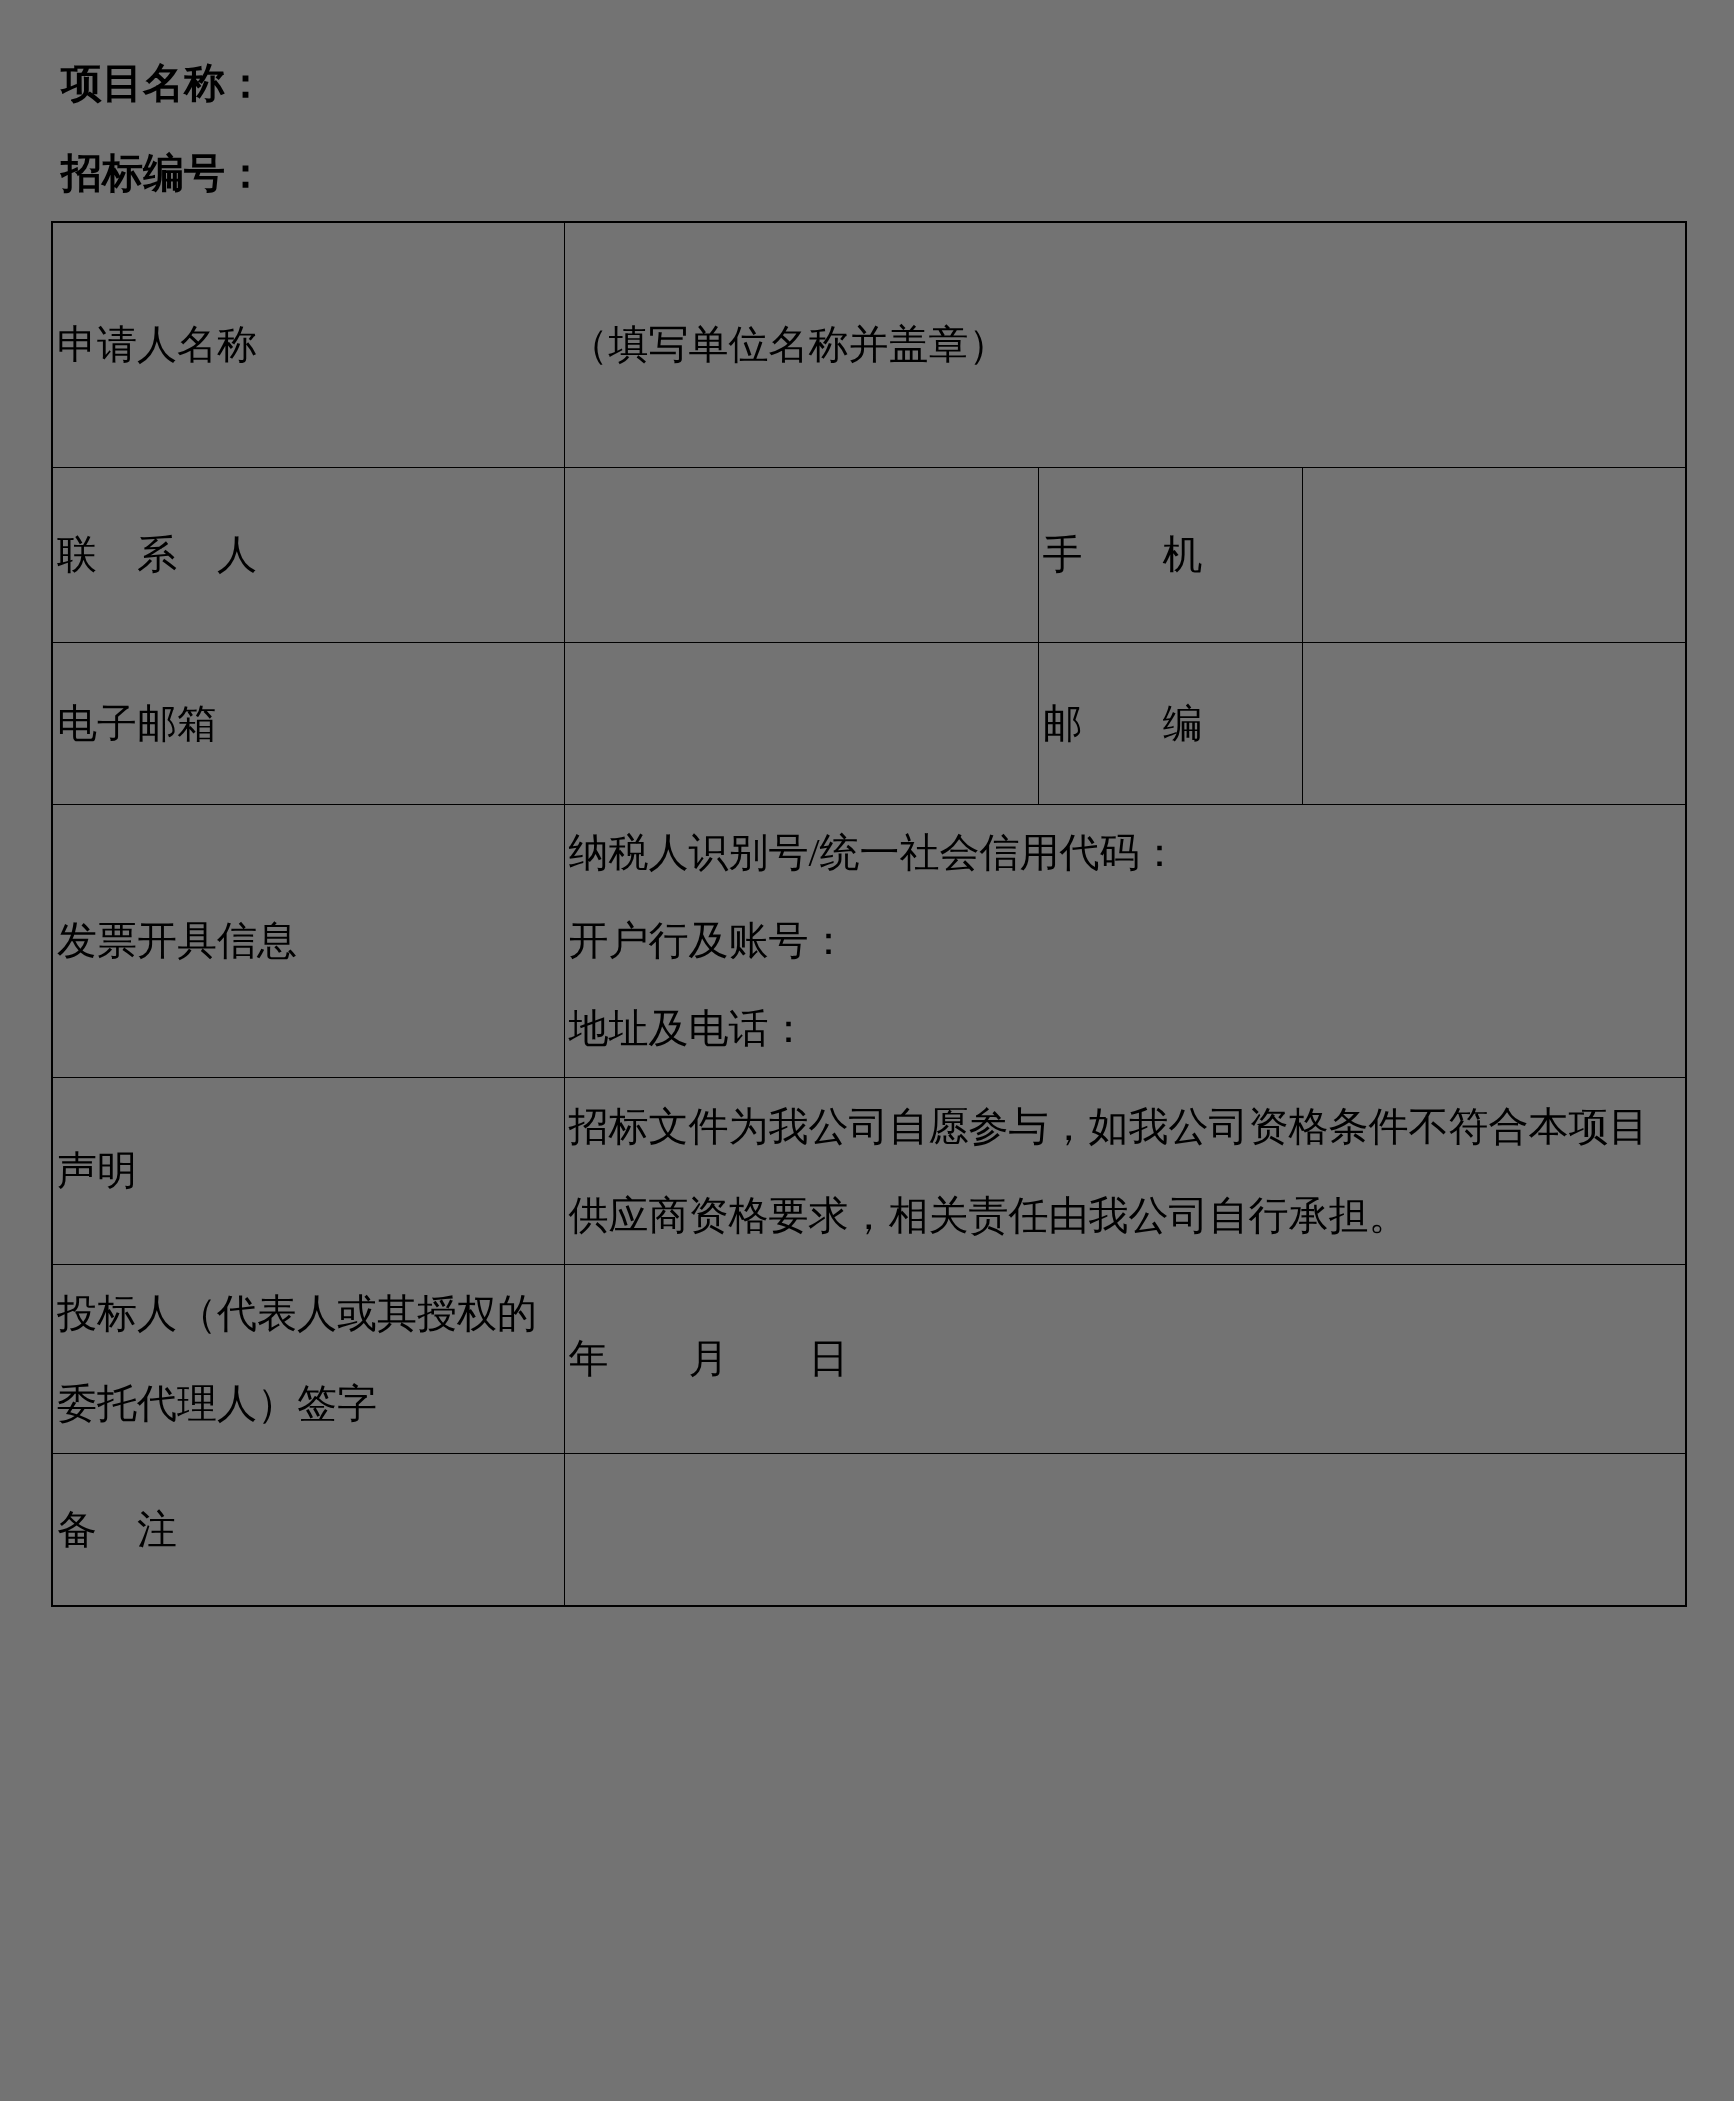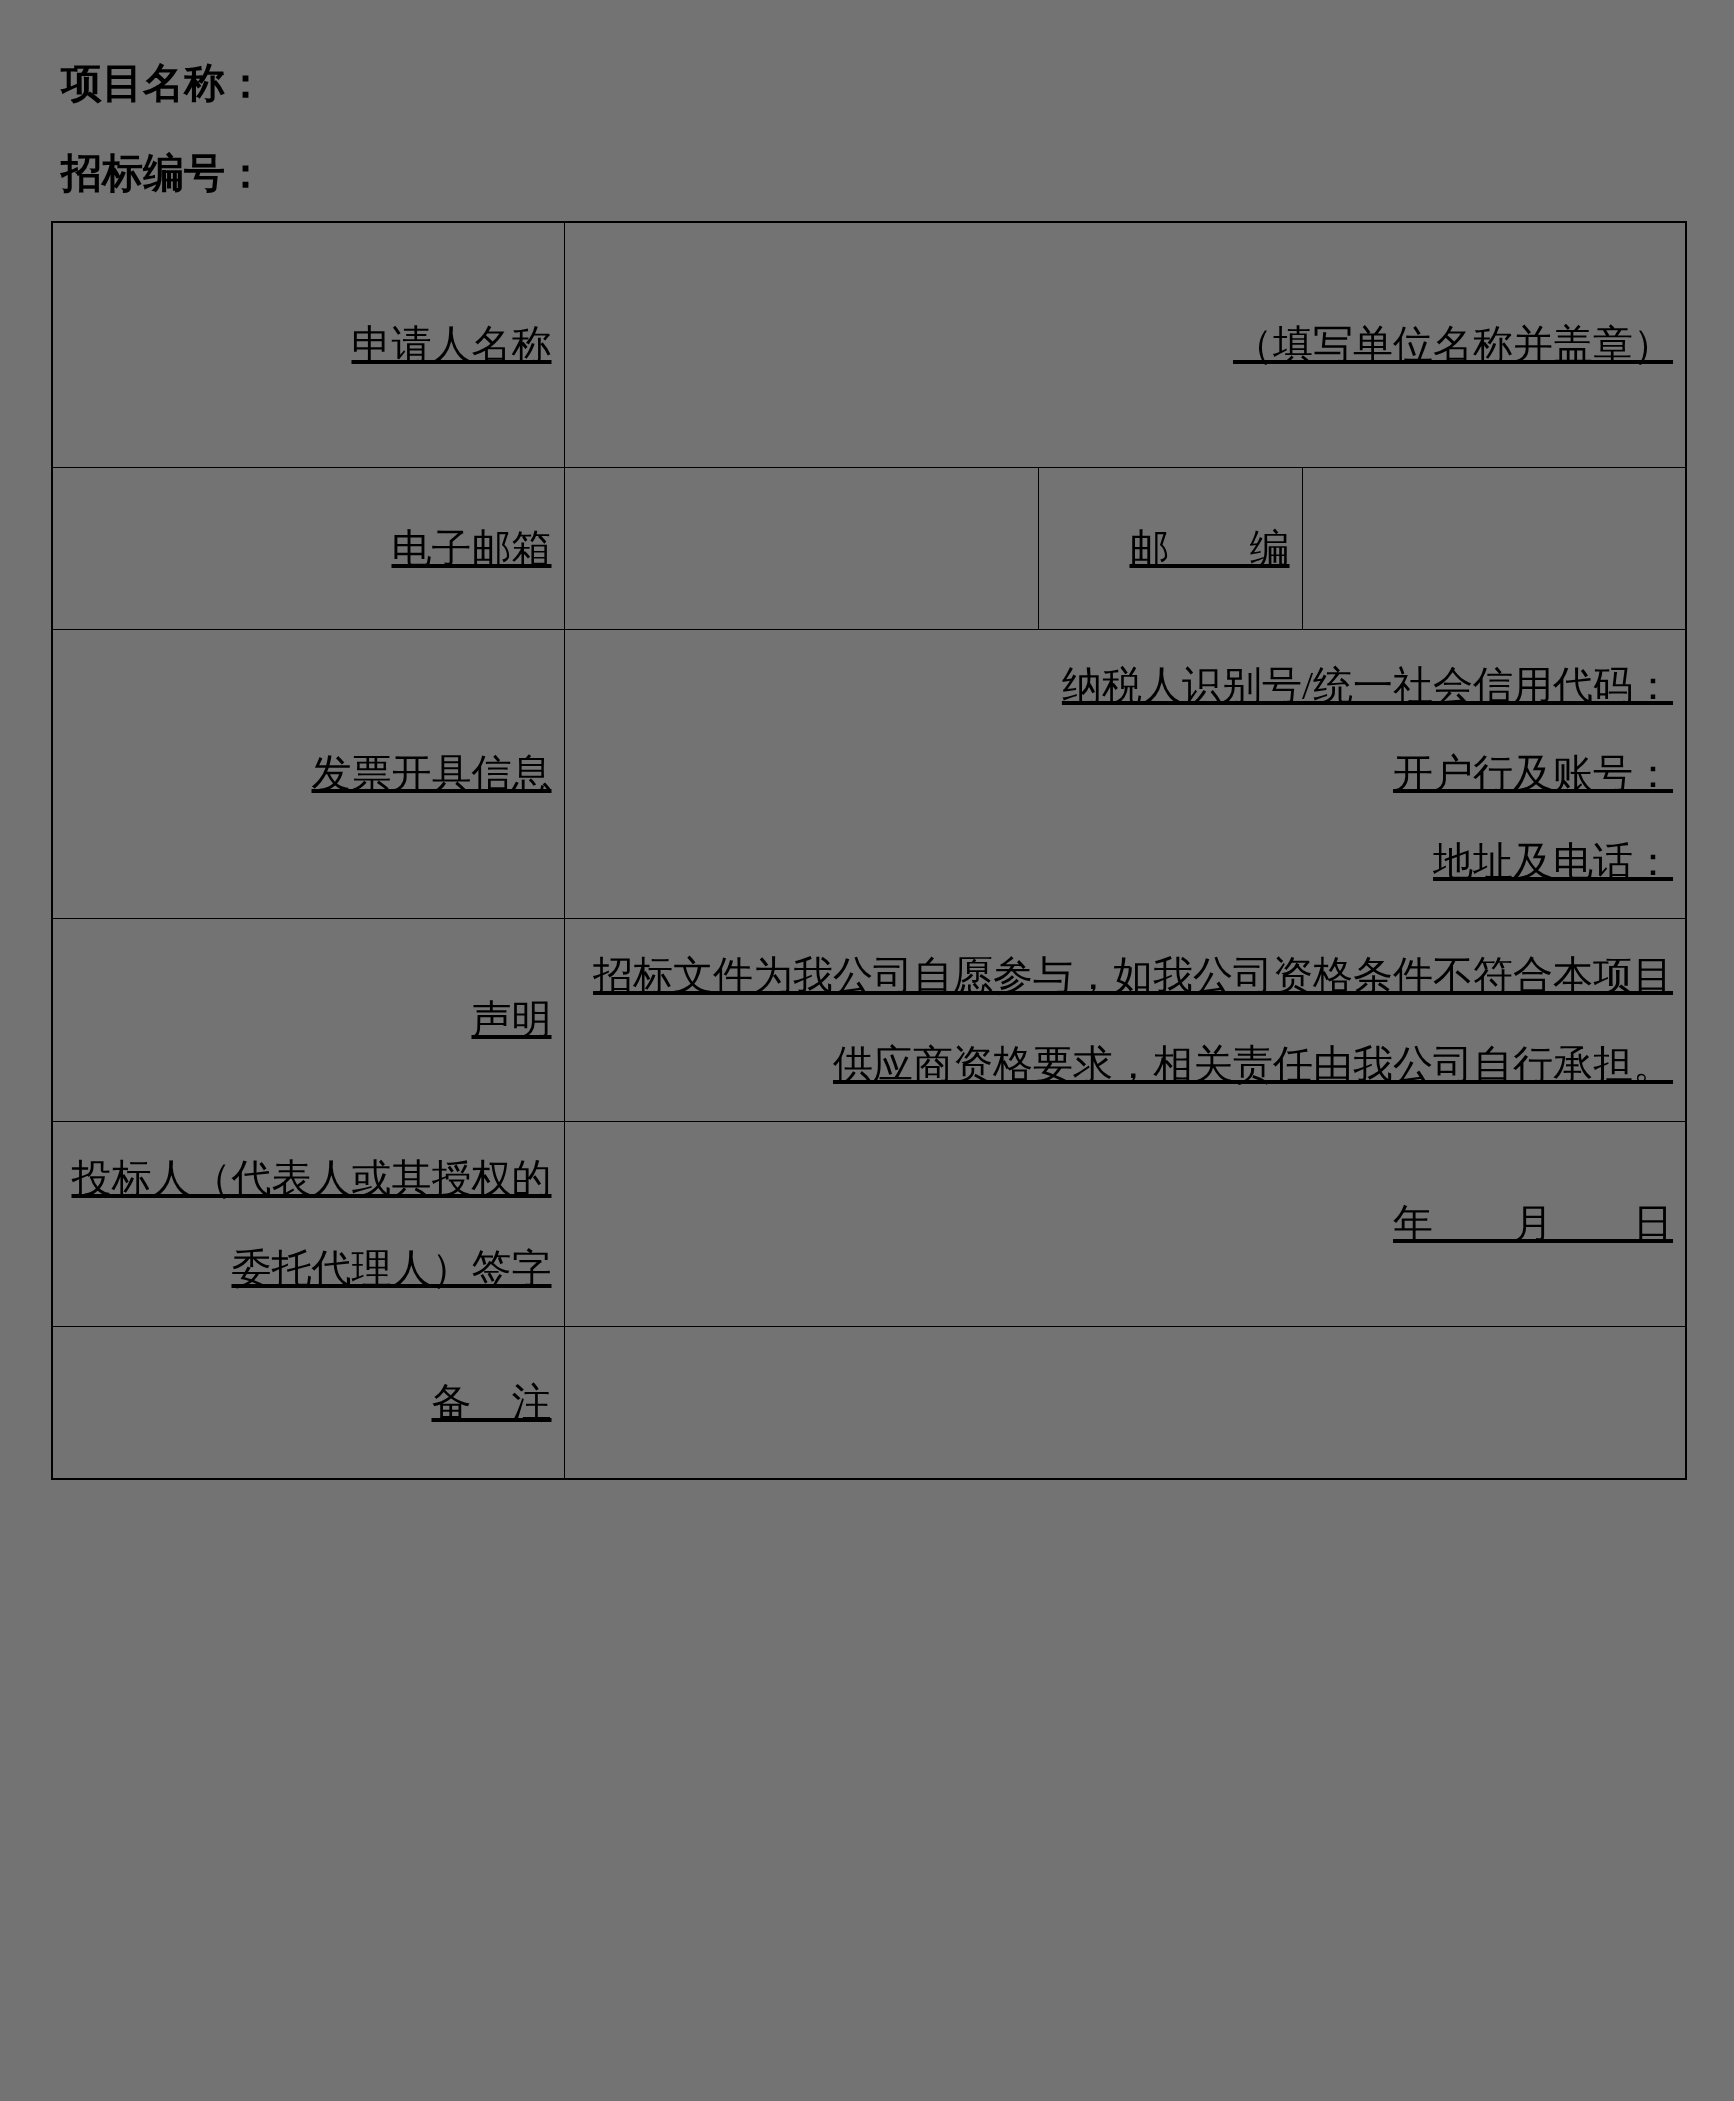--- a/index.html
+++ b/index.html
@@ -31,26 +31,25 @@
     left: 51px;
     top: 221px;
     width: 1634px;
     border-collapse: collapse;
     table-layout: fixed;
     font-size: 40px;
     border: 2.9px solid #000;
   }
   table.form td {
     border: 1.9px solid #000;
-    text-align: right;
+    text-align: left;
     vertical-align: middle;
-    padding: 12px;
+    padding: 4px;
     overflow: hidden;
     white-space: normal;
-    text-decoration: underline;
   }
   tr.r1  { height: 245px; }
   tr.r2  { height: 155px; }
   tr.r3  { height: 175px; }
   tr.r4  { height: 146px; }
   tr.r5  { height: 162px; }
   tr.r6  { height: 148px; }
   tr.r7  { height: 265px; }
   tr.r8  { height: 180px; }
   tr.r9  { height: 181px; }
@@ -81,20 +80,26 @@
       <col style="width:384px">
     </colgroup>
 
     <tbody>
         <tr class="r1">
       <td>申请人名称</td>
       <td colspan="3">（填写单位名称并盖章）</td>
     </tr>
 
 
+    <tr class="r3">
+      <td>联　系　人</td>
+      <td></td>
+      <td>手　　机</td>
+      <td></td>
+    </tr>
 
 
     <tr class="r5">
       <td>电子邮箱</td>
       <td></td>
       <td>邮　　编</td>
       <td></td>
     </tr>
 
 

